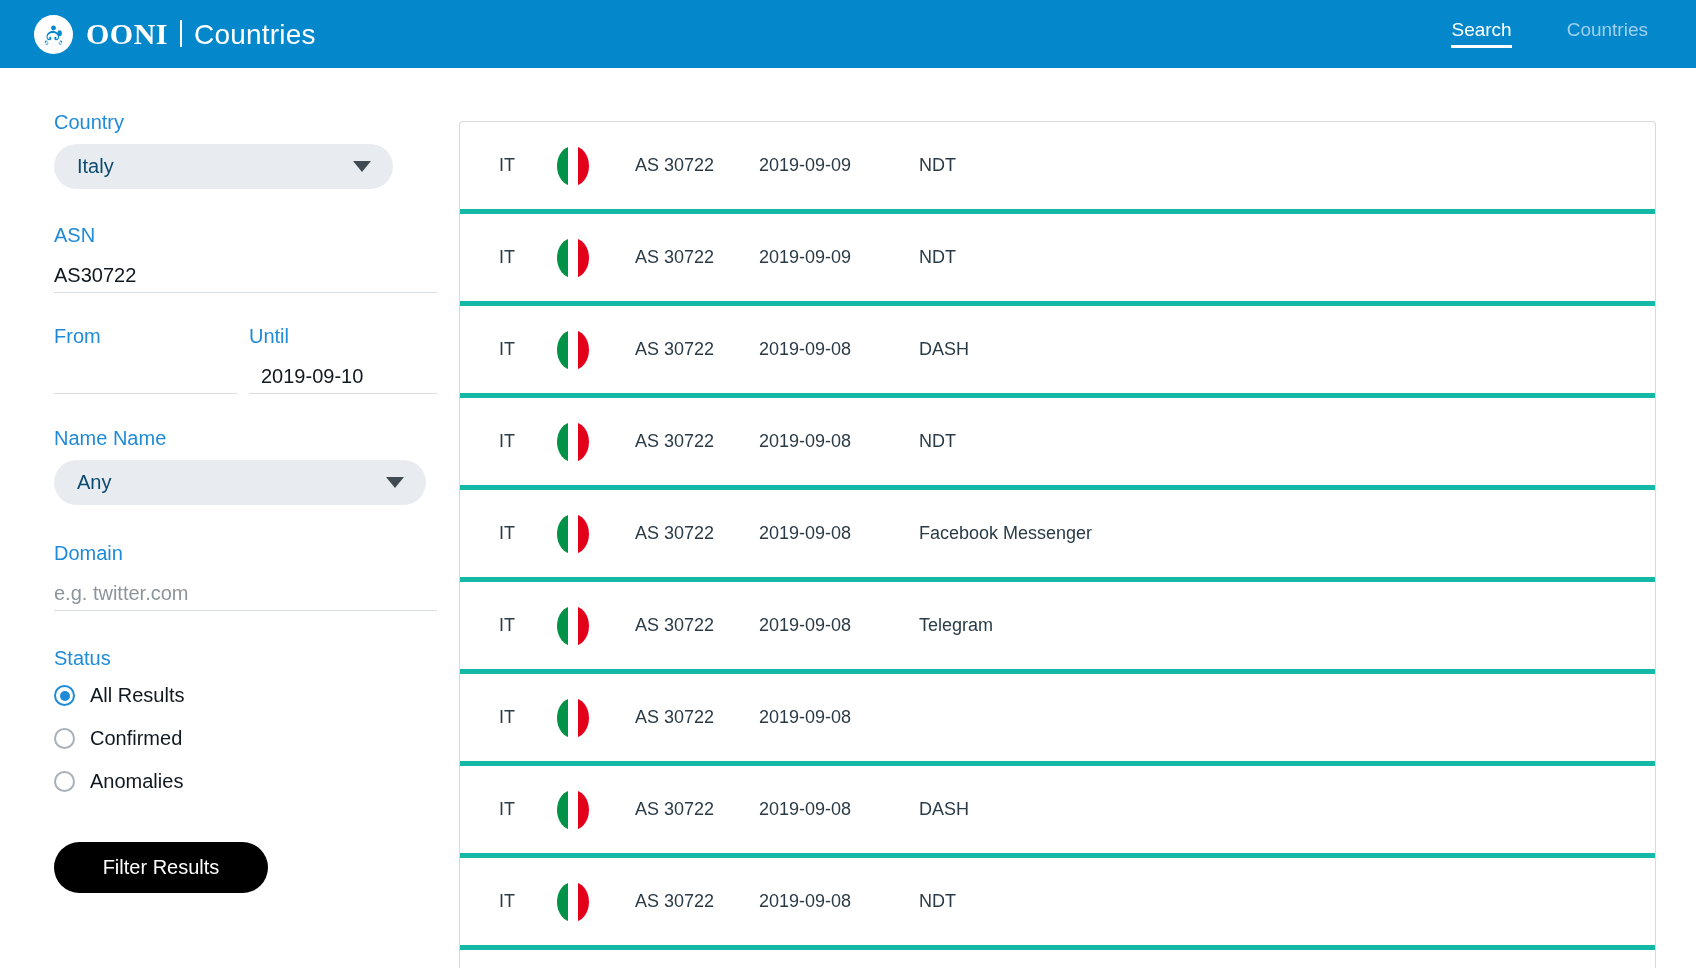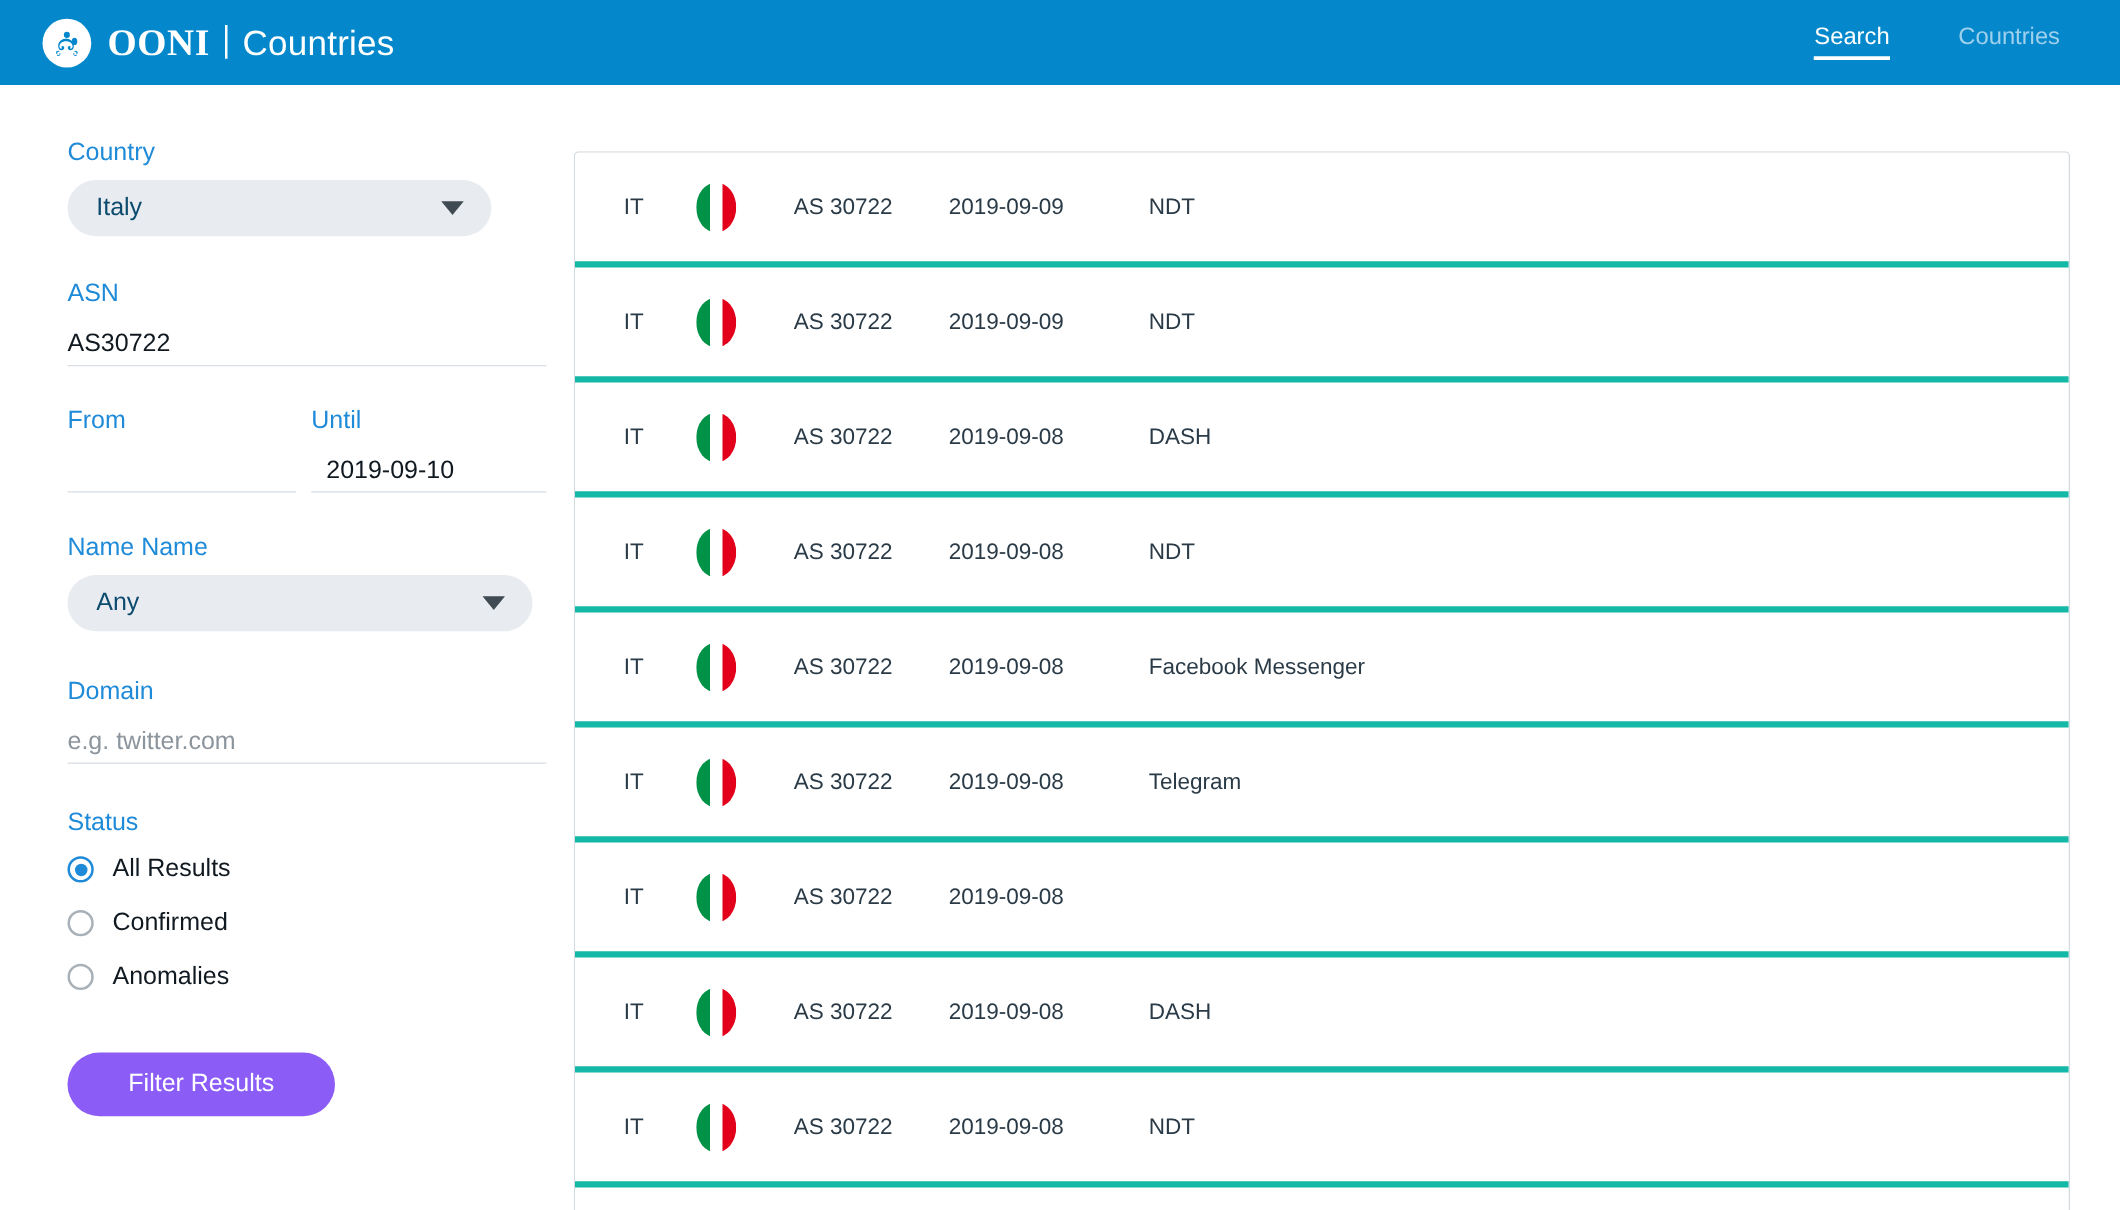--- a/index.html
+++ b/index.html
@@ -224,21 +224,21 @@
   .radio-label {
     font-size: 20px;
     color: #101820;
   }
 
   #filter-btn {
     margin-top: 39px;
     width: 214px;
     height: 51px;
     border-radius: 30px;
-    background: #8b5cf6;
+    background: #000000;
     color: #ffffff;
     font-size: 20px;
     display: flex;
     align-items: center;
     justify-content: center;
     border: none;
     cursor: pointer;
     font-family: "Liberation Sans", sans-serif;
   }
 

